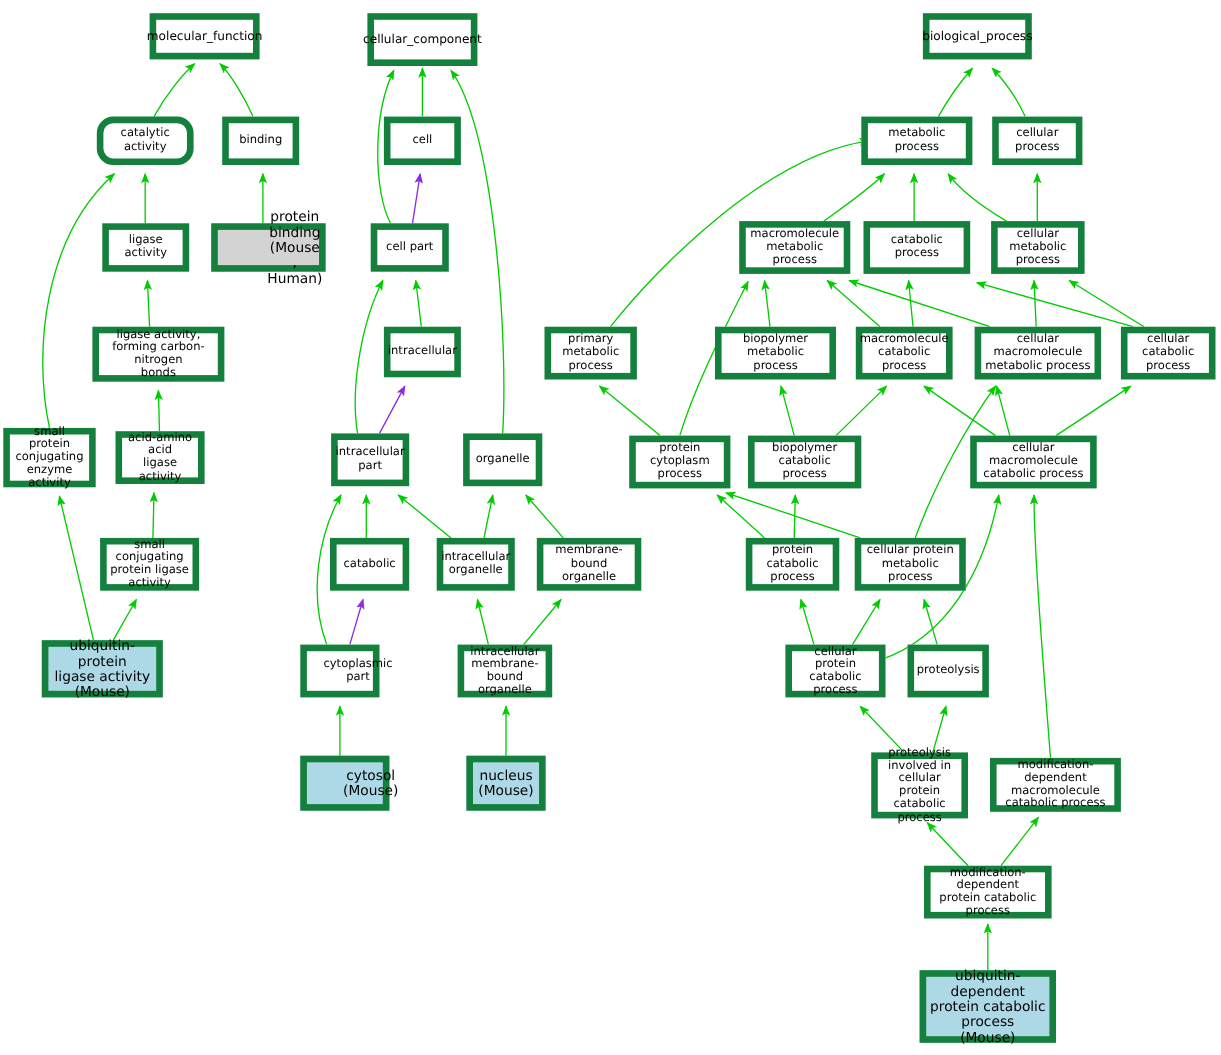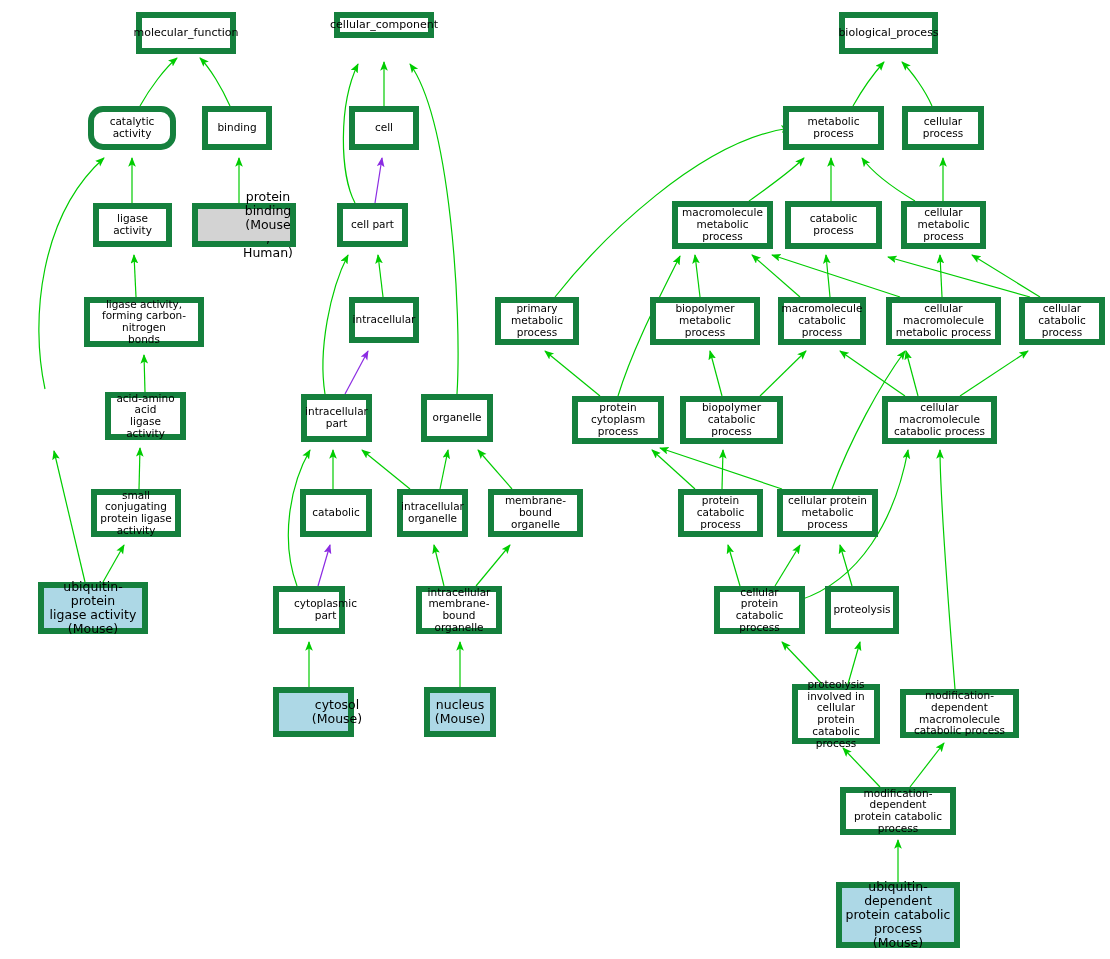--- a/index.html
+++ b/index.html
@@ -142,21 +142,21 @@
         <path d="M 822 684 L 782 642" fill="none" stroke="#00cc00" stroke-width="1.2" marker-end="url(#arrow-is-a)"></path>
         <path d="M 848 684 L 860 642" fill="none" stroke="#00cc00" stroke-width="1.2" marker-end="url(#arrow-is-a)"></path>
         <path d="M 955 689 C 948 600 940 500 940 450" fill="none" stroke="#00cc00" stroke-width="1.2" marker-end="url(#arrow-is-a)"></path>
         <path d="M 880 787 L 843 748" fill="none" stroke="#00cc00" stroke-width="1.2" marker-end="url(#arrow-is-a)"></path>
         <path d="M 910 787 L 944 743" fill="none" stroke="#00cc00" stroke-width="1.2" marker-end="url(#arrow-is-a)"></path>
         <path d="M 898 882 L 898 840" fill="none" stroke="#00cc00" stroke-width="1.2" marker-end="url(#arrow-is-a)"></path>
       </g>
   </svg>
   <div id="node-layer">
       <div class="go-node root" style="left: 136px; top: 12px; width: 100px; height: 42px;"><span class="node-label">molecular_function</span></div>
-      <div class="go-node root" style="left: 334px; top: 12px; width: 100px; height: 26px;"><span class="node-label">cellular_component</span></div>
+      <div class="go-node root" style="left: 334px; top: 12px; width: 100px; height: 48px;"><span class="node-label">cellular_component</span></div>
       <div class="go-node root" style="left: 839px; top: 12px; width: 99px; height: 42px;"><span class="node-label">biological_process</span></div>
       <div class="go-node normal" style="left: 88px; top: 106px; width: 88px; height: 44px; border-radius: 15px;"><span class="node-label">catalytic activity</span></div>
       <div class="go-node normal" style="left: 202px; top: 106px; width: 70px; height: 44px;"><span class="node-label">binding</span></div>
       <div class="go-node normal" style="left: 349px; top: 106px; width: 70px; height: 44px;"><span class="node-label">cell</span></div>
       <div class="go-node normal" style="left: 783px; top: 106px; width: 101px; height: 44px;"><span class="node-label">metabolic process</span></div>
       <div class="go-node normal" style="left: 902px; top: 106px; width: 82px; height: 44px;"><span class="node-label">cellular process</span></div>
       <div class="go-node normal" style="left: 93px; top: 203px; width: 79px; height: 44px;"><span class="node-label">ligase activity</span></div>
       <div class="go-node hl-gray" style="left: 192px; top: 203px; width: 104px; height: 44px; padding-left: 48px;"><span class="node-label">protein binding
 (Mouse , Human)</span></div>
       <div class="go-node normal" style="left: 337px; top: 203px; width: 71px; height: 44px;"><span class="node-label">cell part</span></div>
@@ -172,20 +172,23 @@
       <div class="go-node normal" style="left: 495px; top: 297px; width: 84px; height: 48px;"><span class="node-label">primary metabolic
 process</span></div>
       <div class="go-node normal" style="left: 650px; top: 297px; width: 110px; height: 48px;"><span class="node-label">biopolymer metabolic
 process</span></div>
       <div class="go-node normal" style="left: 778px; top: 297px; width: 88px; height: 48px;"><span class="node-label">macromolecule
 catabolic process</span></div>
       <div class="go-node normal" style="left: 886px; top: 297px; width: 115px; height: 48px;"><span class="node-label">cellular macromolecule
 metabolic process</span></div>
       <div class="go-node normal" style="left: 1019px; top: 297px; width: 86px; height: 48px;"><span class="node-label">cellular catabolic
 process</span></div>
+      <div class="go-node normal" style="left: 3px; top: 389px; width: 84px; height: 54px;"><span class="node-label">small protein
+conjugating
+enzyme activity</span></div>
       <div class="go-node normal" style="left: 105px; top: 392px; width: 81px; height: 48px;"><span class="node-label">acid-amino acid
 ligase activity</span></div>
       <div class="go-node normal" style="left: 301px; top: 394px; width: 71px; height: 48px;"><span class="node-label">intracellular
 part</span></div>
       <div class="go-node normal" style="left: 421px; top: 394px; width: 72px; height: 48px;"><span class="node-label">organelle</span></div>
       <div class="go-node normal" style="left: 572px; top: 396px; width: 92px; height: 48px;"><span class="node-label">protein cytoplasm
 process</span></div>
       <div class="go-node normal" style="left: 680px; top: 396px; width: 103px; height: 48px;"><span class="node-label">biopolymer catabolic
 process</span></div>
       <div class="go-node normal" style="left: 882px; top: 396px; width: 115px; height: 48px;"><span class="node-label">cellular macromolecule

